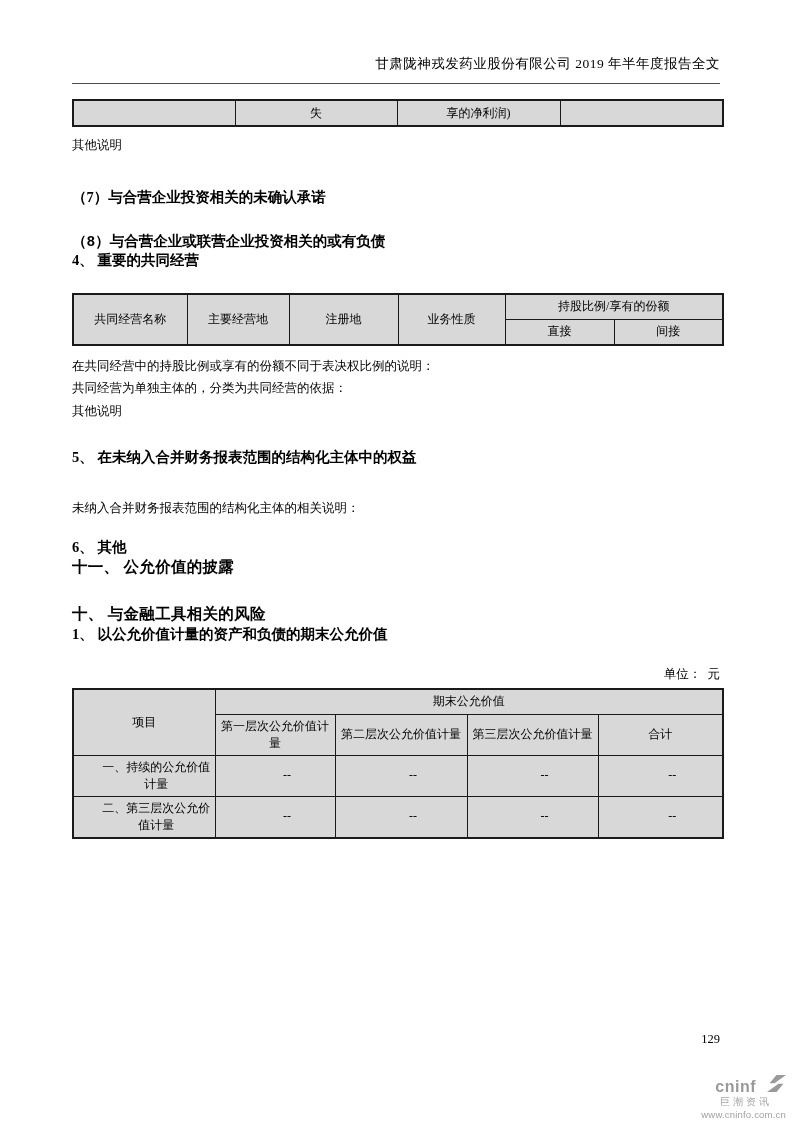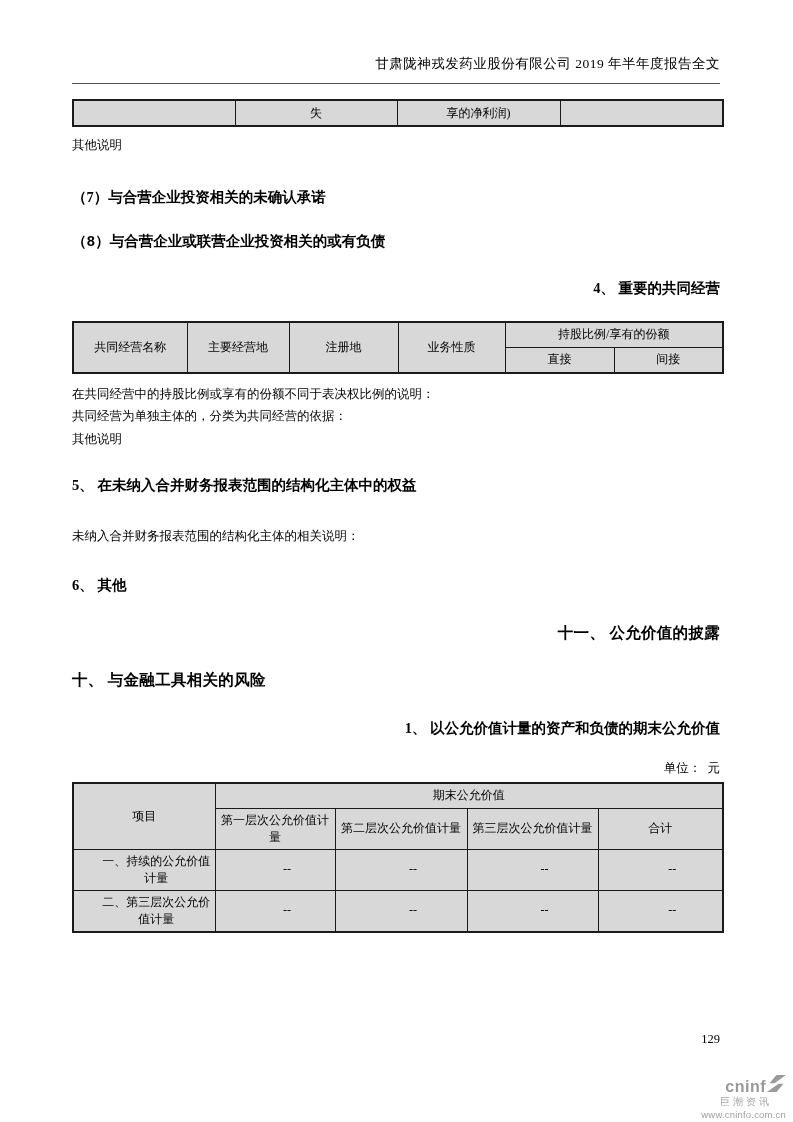--- a/index.html
+++ b/index.html
@@ -40,43 +40,43 @@
   td.cell-left{text-align:left;}
   
   .p-small{font-size:12.5px;line-height:22.5px;margin:0;}
   .h-sub{font-size:14.5px;font-weight:bold;margin:0;}
   .h-big{font-size:15.5px;font-weight:bold;margin:0;letter-spacing:0.3px;}
   .unit-line{font-size:12.5px;text-align:right;white-space:pre;margin:22px 0 5px 0;}
   .mt-15{margin-top:15px;}
   .mt-7{margin-top:7px;}
   .mt-31{margin-top:31px;}
   .mt-25{margin-top:25px;font-family:Liberation Mono, monospace;}
-  .mt-28{margin-top:28px;text-align:right;}
+  .mt-28{}
   .mt-23{margin-top:23px;}
   .mt-9{margin-top:9px;}
   .mt-26{margin-top:26px;}
   .mt-30{margin-top:30px;}
-  .mt-24{margin-top:28px;}
+  .mt-24{margin-top:18px;}
   
   tr.row-h24 td{height:18px;}
   tr.row-h40 td{height:34px;}
   tr.row-h30 td{height:26px;padding-left:28px;}
   
   .page-number{
     position:absolute;right:71px;top:1032px;
     font-size:12.5px;
   }
   .cninfo-logo{
     position:absolute;right:5px;top:1075px;width:92px;
     color:#9a9a9a;
     font-family:"Liberation Sans","DejaVu Sans",sans-serif;
     text-align:right;
     line-height:1;
   }
-  .logo-top{display:flex;align-items:flex-end;justify-content:flex-end;gap:1px;}
+  .logo-top{display:flex;align-items:flex-end;justify-content:flex-end;gap:11px;}
   .logo-word{font-size:16px;font-weight:bold;letter-spacing:0.5px;color:#999;}
   .logo-cn{font-size:10px;letter-spacing:3px;color:#a5a5a5;margin:2px 14px 0 0;}
   .logo-url{font-size:9.5px;color:#a0a0a0;margin-top:3px;letter-spacing:0.2px;}
 </style>
 </head>
 <body>
 
 <div class="page">
   <div class="content">
 

